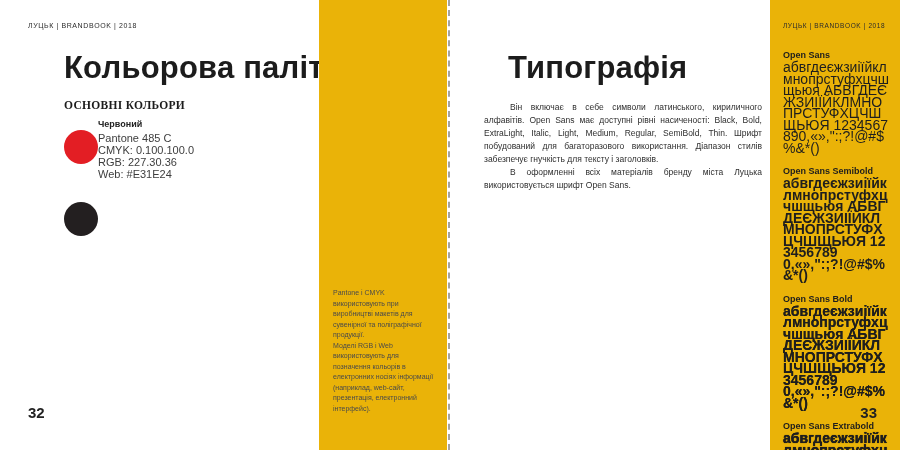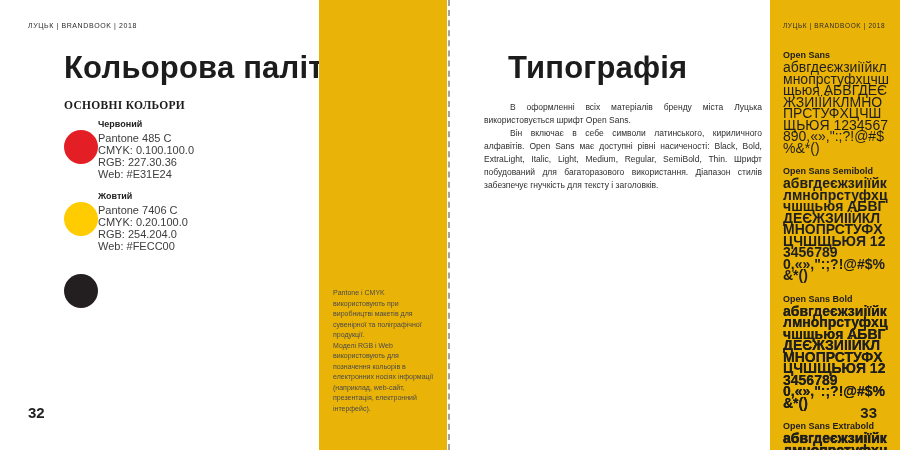--- a/index.html
+++ b/index.html
@@ -68,30 +68,20 @@
         <span class="swatch" style="background: rgb(227, 30, 36);"></span>
         <div>
           <div class="color-name">Червоний</div>
           <div class="color-line">Pantone 485 C</div>
           <div class="color-line">CMYK: 0.100.100.0</div>
           <div class="color-line">RGB: 227.30.36</div>
           <div class="color-line">Web: #E31E24</div>
         </div>
       </div>
 
-      <div class="color-entry">
-        <span class="swatch" style="background: rgb(254, 204, 0);"></span>
-        <div>
-          <div class="color-name">Жовтий</div>
-          <div class="color-line">Pantone 7406 C</div>
-          <div class="color-line">CMYK: 0.20.100.0</div>
-          <div class="color-line">RGB: 254.204.0</div>
-          <div class="color-line">Web: #FECC00</div>
-        </div>
-      </div>
 
       <div class="color-entry">
         <span class="swatch" style="background: rgb(35, 31, 32);"></span>
       </div>
 
     </div>
 
     <aside class="abs gray-panel" style="left:319px; top:0; width:128px; height:450px;">
       <p class="note abs" style="left:14px; top:288px; width:101px;">Pantone і CMYK використовують при виробництві макетів для сувенірної та поліграфічної продукції.
 Моделі RGB і Web використовують для позначення кольорів в електронних носіях інформації (наприклад, web-сайт, презентація, електронний інтерфейс).</p>
@@ -100,22 +90,22 @@
     <div class="abs page-number" style="left:28px; top:404px;">32</div>
   </section>
 
   <div class="abs spine" style="left:448px; top:0; height:450px;"></div>
 
   <section>
 
     <h1 class="abs page-title" style="left:508px; top:50px; margin:0;">Типографія</h1>
 
     <div class="abs body-text" style="left:484px; top:101px;">
+      <p>Він включає в себе символи латинського, кириличного алфавітів. Open Sans має доступні рівні насиченості: Black, Bold, ExtraLight, Italic, Light, Medium, Regular, SemiBold, Thin. Шрифт побудований для багаторазового використання. Діапазон стилів забезпечує гнучкість для тексту і заголовків.</p>
       <p>В оформленні всіх матеріалів бренду міста Луцька використовується шрифт Open Sans.</p>
-      <p>Він включає в себе символи латинського, кириличного алфавітів. Open Sans має доступні рівні насиченості: Black, Bold, ExtraLight, Italic, Light, Medium, Regular, SemiBold, Thin. Шрифт побудований для багаторазового використання. Діапазон стилів забезпечує гнучкість для тексту і заголовків.</p>
     </div>
 
     <aside class="abs gray-panel" style="left:770px; top:0; width:130px; height:450px;">
 
       <div class="abs runhead" style="left:13px; top:22px; font-size:6.5px;">ЛУЦЬК | BRANDBOOK | 2018</div>
 
       <div class="abs" style="left:13px; top:50px;">
 
         <div class="specimen w400">
           <div class="specimen-name">Open Sans</div>

